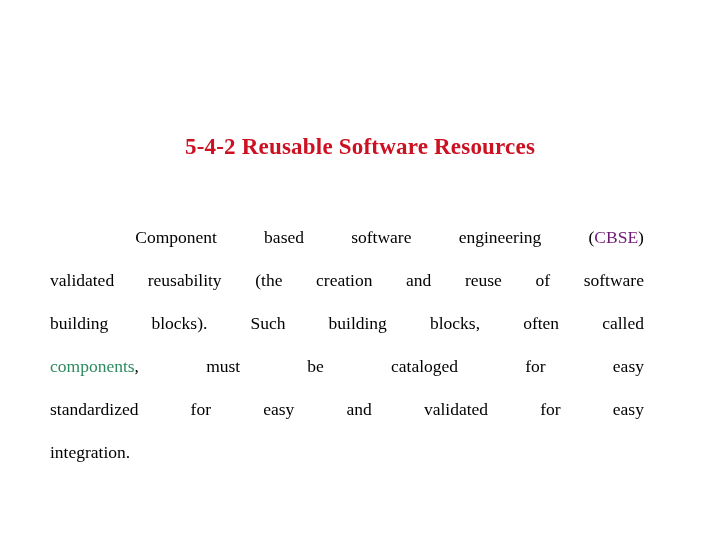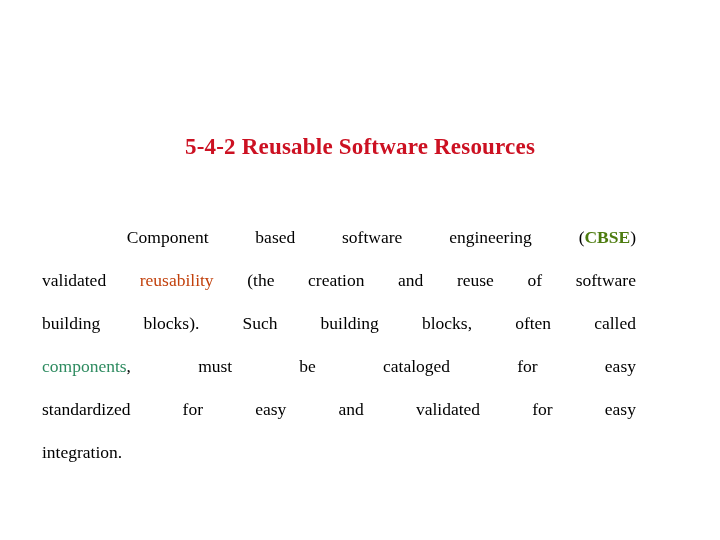--- a/index.html
+++ b/index.html
@@ -36,21 +36,21 @@
     font-size: 23px;
     line-height: 30px;
     letter-spacing: 0.2px;
     color: #cc1122;
     white-space: nowrap;
   }
 
   
   #body-block {
     position: absolute;
-    left: 42px;
+    left: 50px;
     top: 216px;
     width: 594px;
   }
 
   .body-line {
     font-family: "Liberation Serif", "DejaVu Serif", serif;
     font-size: 17.5px;
     line-height: 43px;
     color: #000000;
     white-space: nowrap;
@@ -92,25 +92,25 @@
 
   <div id="slide-title">5-4-2 Reusable Software Resources</div>
 
   <div id="body-block">
       <div class="body-line justify">
         <span class="indent"></span>
         <span class="w">Component</span>
         <span class="w">based</span>
         <span class="w">software</span>
         <span class="w">engineering</span>
-        <span class="w"><span>(</span><span class="term" style="color: #4d7c0f; font-weight: bold;">CBSE</span><span>)</span></span>
+        <span class="w"><span>(</span><span class="term" style="color: #701a75;">CBSE</span><span>)</span></span>
       </div>
       <div class="body-line justify">
         <span class="w">validated</span>
-        <span class="w"><span class="term" style="color: #c2410c;">reusability</span></span>
+        <span class="w"><span class="term" style="color: #000000;">reusability</span></span>
         <span class="w">(the</span>
         <span class="w">creation</span>
         <span class="w">and</span>
         <span class="w">reuse</span>
         <span class="w">of</span>
         <span class="w">software</span>
       </div>
       <div class="body-line justify">
         <span class="w">building</span>
         <span class="w">blocks).</span>

